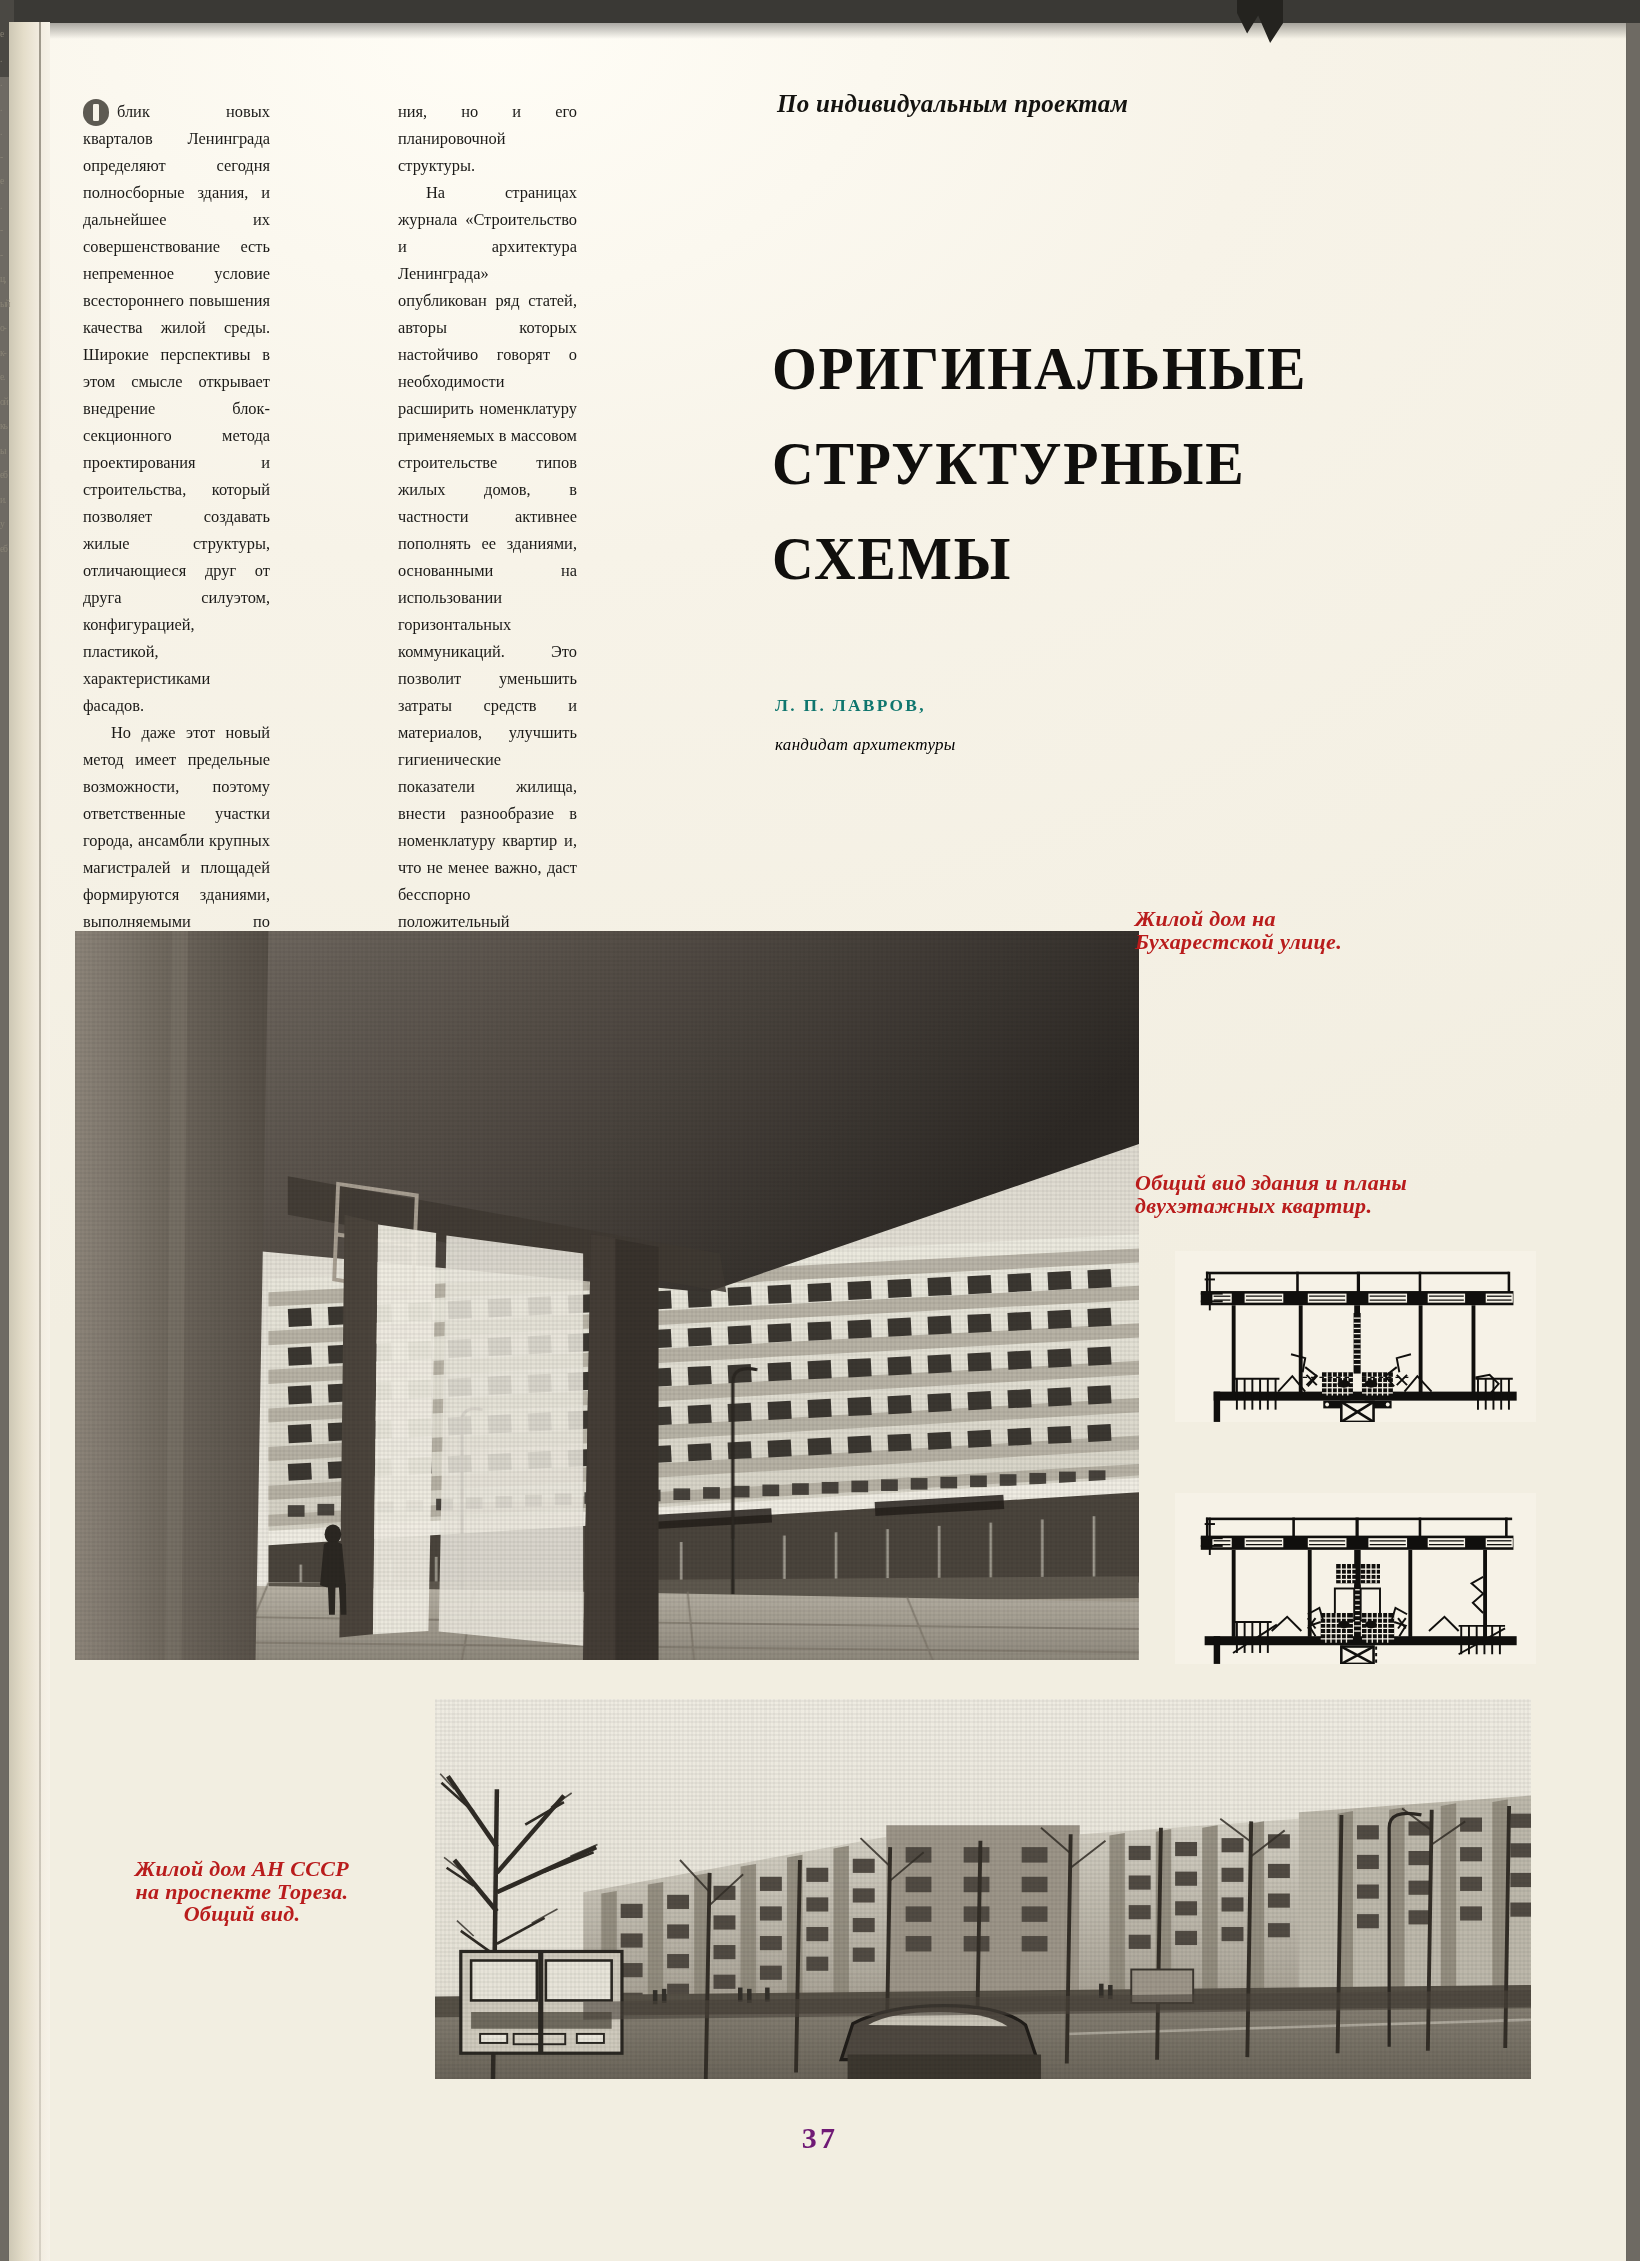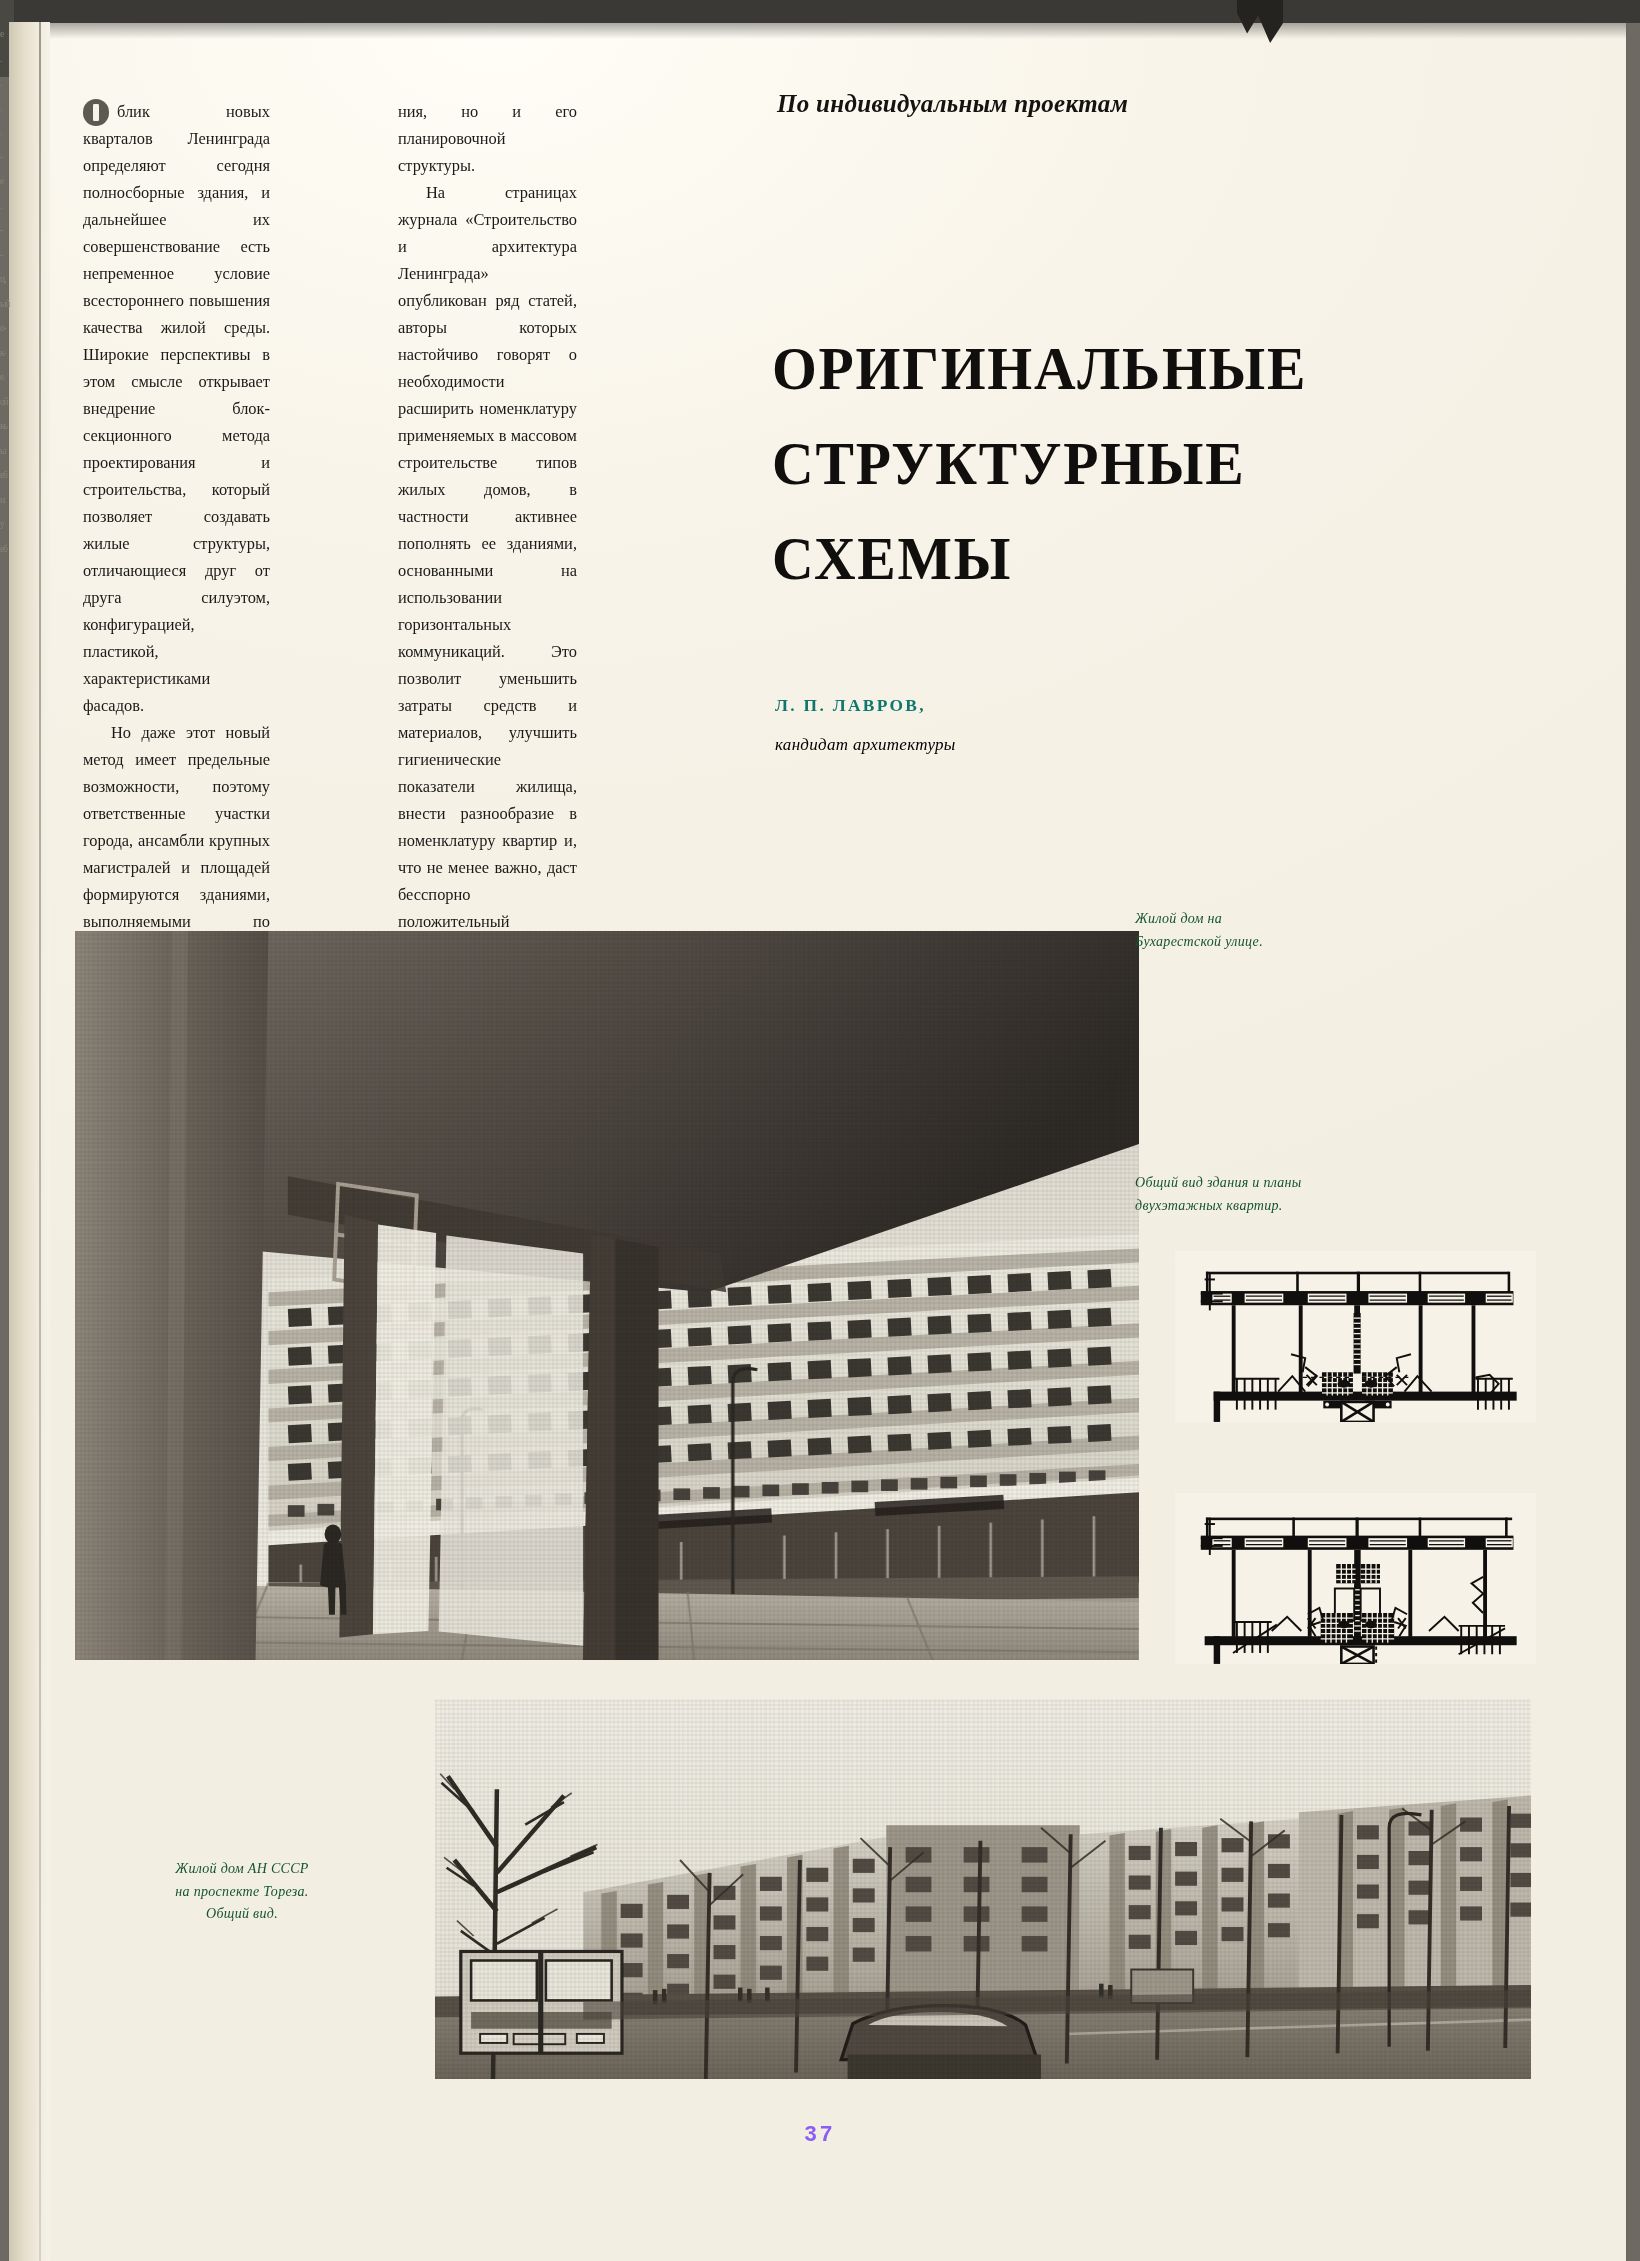--- a/index.html
+++ b/index.html
@@ -108,32 +108,32 @@
     font-weight:bold;font-size:17.4px;letter-spacing:2.3px;color:#0f766e;
   }
   .byline-role{
     position:absolute;left:775px;top:735px;
     font-style:italic;font-size:17px;letter-spacing:0.3px;color:#000000;
   }
 
   
   .cap{
     position:absolute;
-    font-style:italic;font-size:14px;line-height:22.6px;
-    color:#14532d;letter-spacing:0.3px;
+    font-style:italic;font-size:22px;line-height:22.6px;
+    color:#b91c1c;letter-spacing:0.3px;font-weight:bold;
   }
   #cap-buharest{left:1135px;top:908px;width:400px;}
   #cap-plans{left:1135px;top:1172px;width:400px;}
   #cap-toreza{left:97px;top:1858px;width:290px;text-align:center;}
 
   .pagenum{
     position:absolute;left:0;right:0;top:2121px;
-    text-align:center;font-weight:bold;font-size:22px;letter-spacing:3.2px;
-    color:#8b5cf6;
-    font-family:Liberation Sans, sans-serif;
+    text-align:center;font-weight:bold;font-size:30px;letter-spacing:3.2px;
+    color:#701a75;
+    font-family:Liberation Serif, serif;
   }
 
   
   .photo{position:absolute;overflow:hidden;background:#d7d3c8;}
   .photo svg{display:block;width:100%;height:100%;}
   .grain{
     position:absolute;inset:0;pointer-events:none;
     background-image:
       repeating-linear-gradient(0deg, rgba(0,0,0,.055) 0 0.6px, rgba(255,255,255,.03) 0.6px 1.3px),
       repeating-linear-gradient(90deg, rgba(0,0,0,.04) 0 0.6px, rgba(255,255,255,.025) 0.6px 1.3px);

